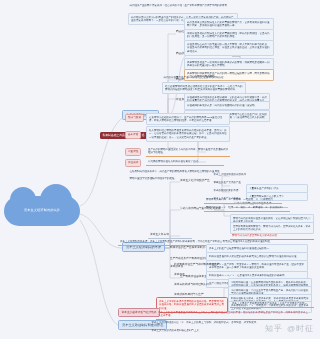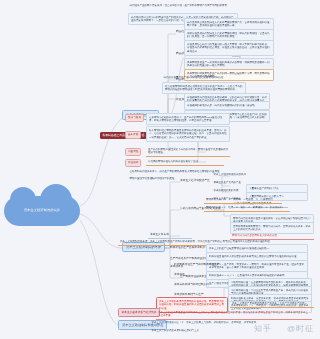--- a/index.html
+++ b/index.html
@@ -70,21 +70,21 @@
     color:#cc2222;font-size:2.5px;line-height:1.4;padding:1.6px 2px;
   }
   .redtag{
     background:#f3d7dc;border:0.5px solid #c98a95;border-radius:1.5px;
     color:#8c2b39;font-size:2.7px;line-height:1.3;padding:1.6px 2.5px;white-space:nowrap;
   }
 
   .watermark{
     position:absolute;right:6px;bottom:5px;
     color:#b9bfc9;font-size:8px;letter-spacing:1px;
-    display:flex;align-items:flex-end;gap:15px;
+    display:flex;align-items:flex-end;gap:4px;
   }
 </style>
 </head>
 <body>
 
 <div id="canvas">
 
   <svg id="links" viewBox="0 0 320 339">
     <g fill="none" stroke="#b9bfc9" stroke-width="0.5">
       <path d="M80 206 C 100 200, 100 130, 125 116"></path>

